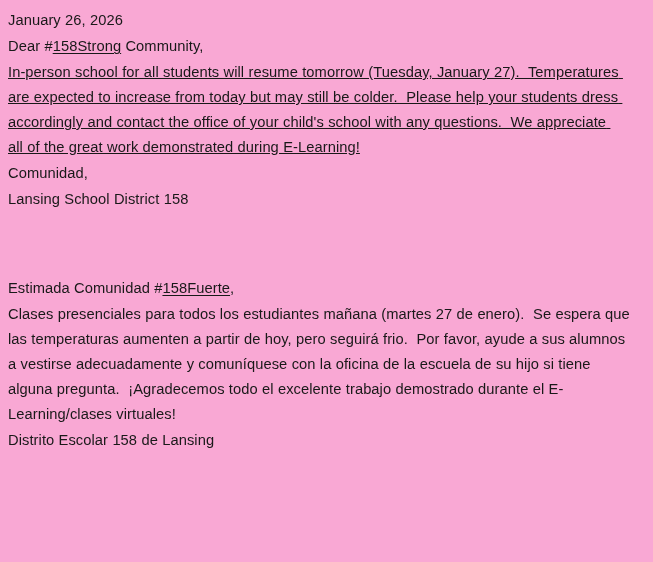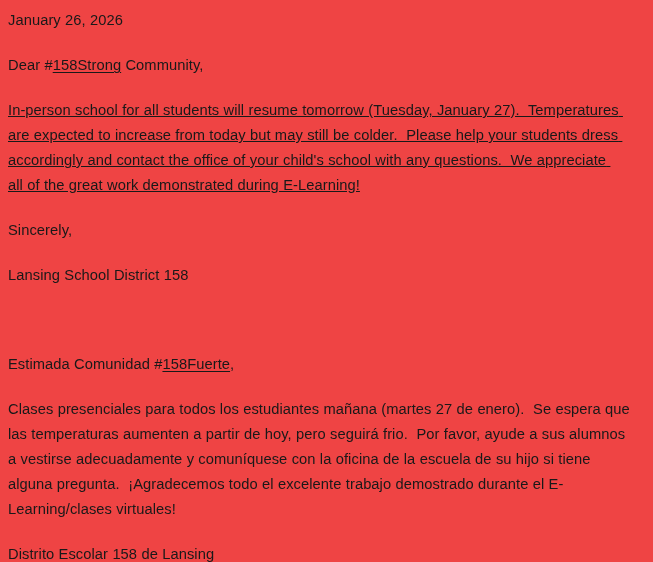--- a/index.html
+++ b/index.html
@@ -13,37 +13,37 @@
     overflow: hidden;
     font-family: "Liberation Sans", sans-serif;
     color: #191919;
     -webkit-font-smoothing: antialiased;
   }
   .page {
     box-sizing: border-box;
     width: 653px;
     height: 562px;
     padding: 8px 10px 0 8px;
-    background: #ef4444;
+    background: #f9a8d4;
   }
   .letter {
     margin: 0;
   }
   .para {
     margin: 0 0 0 0;
     padding: 0;
     font-size: 14.7px;
     line-height: 25px;
     letter-spacing: 0.005em;
     white-space: pre-wrap;
     word-spacing: 0.01em;
   }
   
   .para + .para {
-    margin-top: 20px;
+    margin-top: 1px;
   }
   .en-body {
     max-width: 617px;
     text-decoration: underline;
   }
   .es-body {
     max-width: 629px;
   }
   .section-gap {
     height: 64px;
@@ -60,21 +60,21 @@
 <div class="page">
 
   <div class="letter">
 
     <p class="para">January 26, 2026</p>
 
     <p class="para"><span>Dear #</span><span class="hashtag-underline">158Strong</span><span> Community,</span></p>
 
     <p class="para en-body">In-person school for all students will resume tomorrow (Tuesday, January 27).  Temperatures are expected to increase from today but may still be colder.  Please help your students dress accordingly and contact the office of your child's school with any questions.  We appreciate all of the great work demonstrated during E-Learning!</p>
 
-    <p class="para">Sincerely,</p>
+    <p class="para">Comunidad,</p>
 
     <p class="para">Lansing School District 158</p>
 
   </div>
 
   <div class="section-gap"></div>
 
   <div class="letter">
 
 

